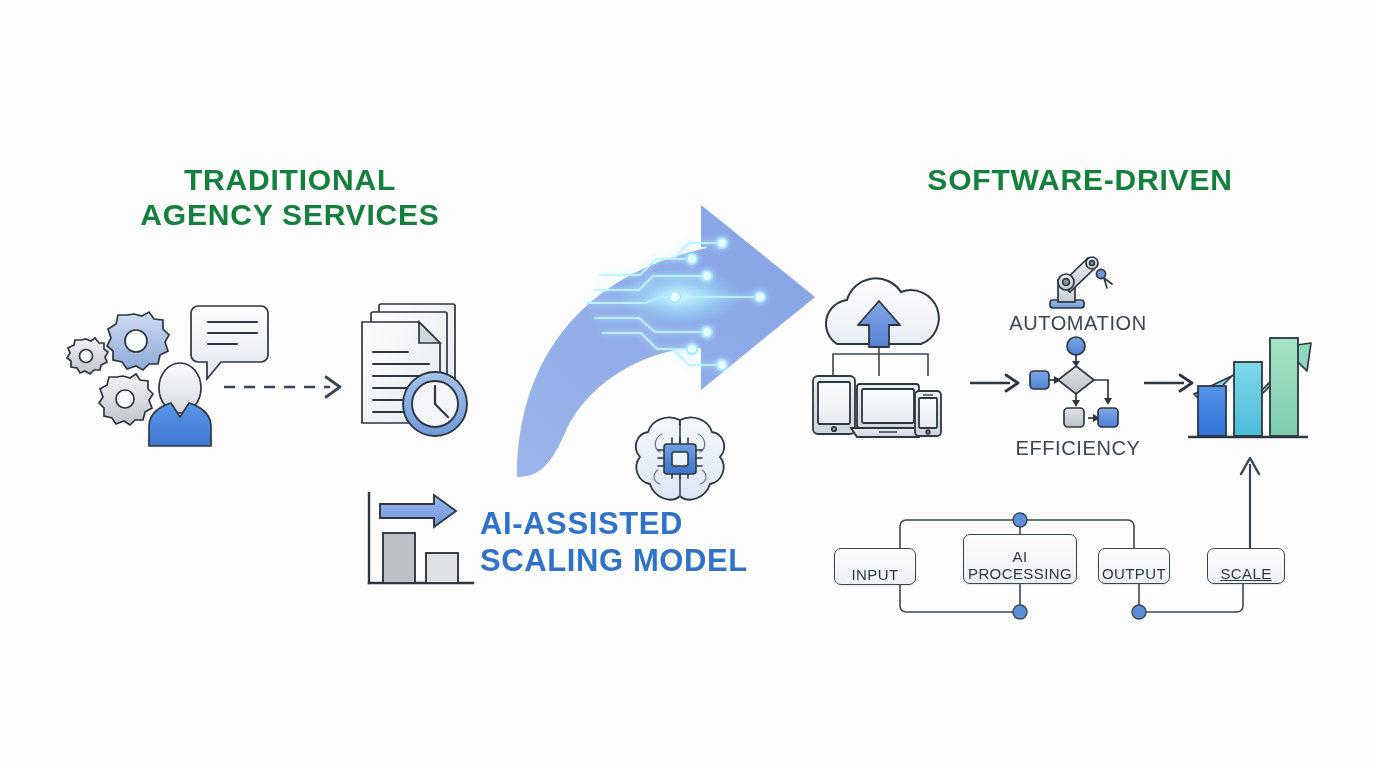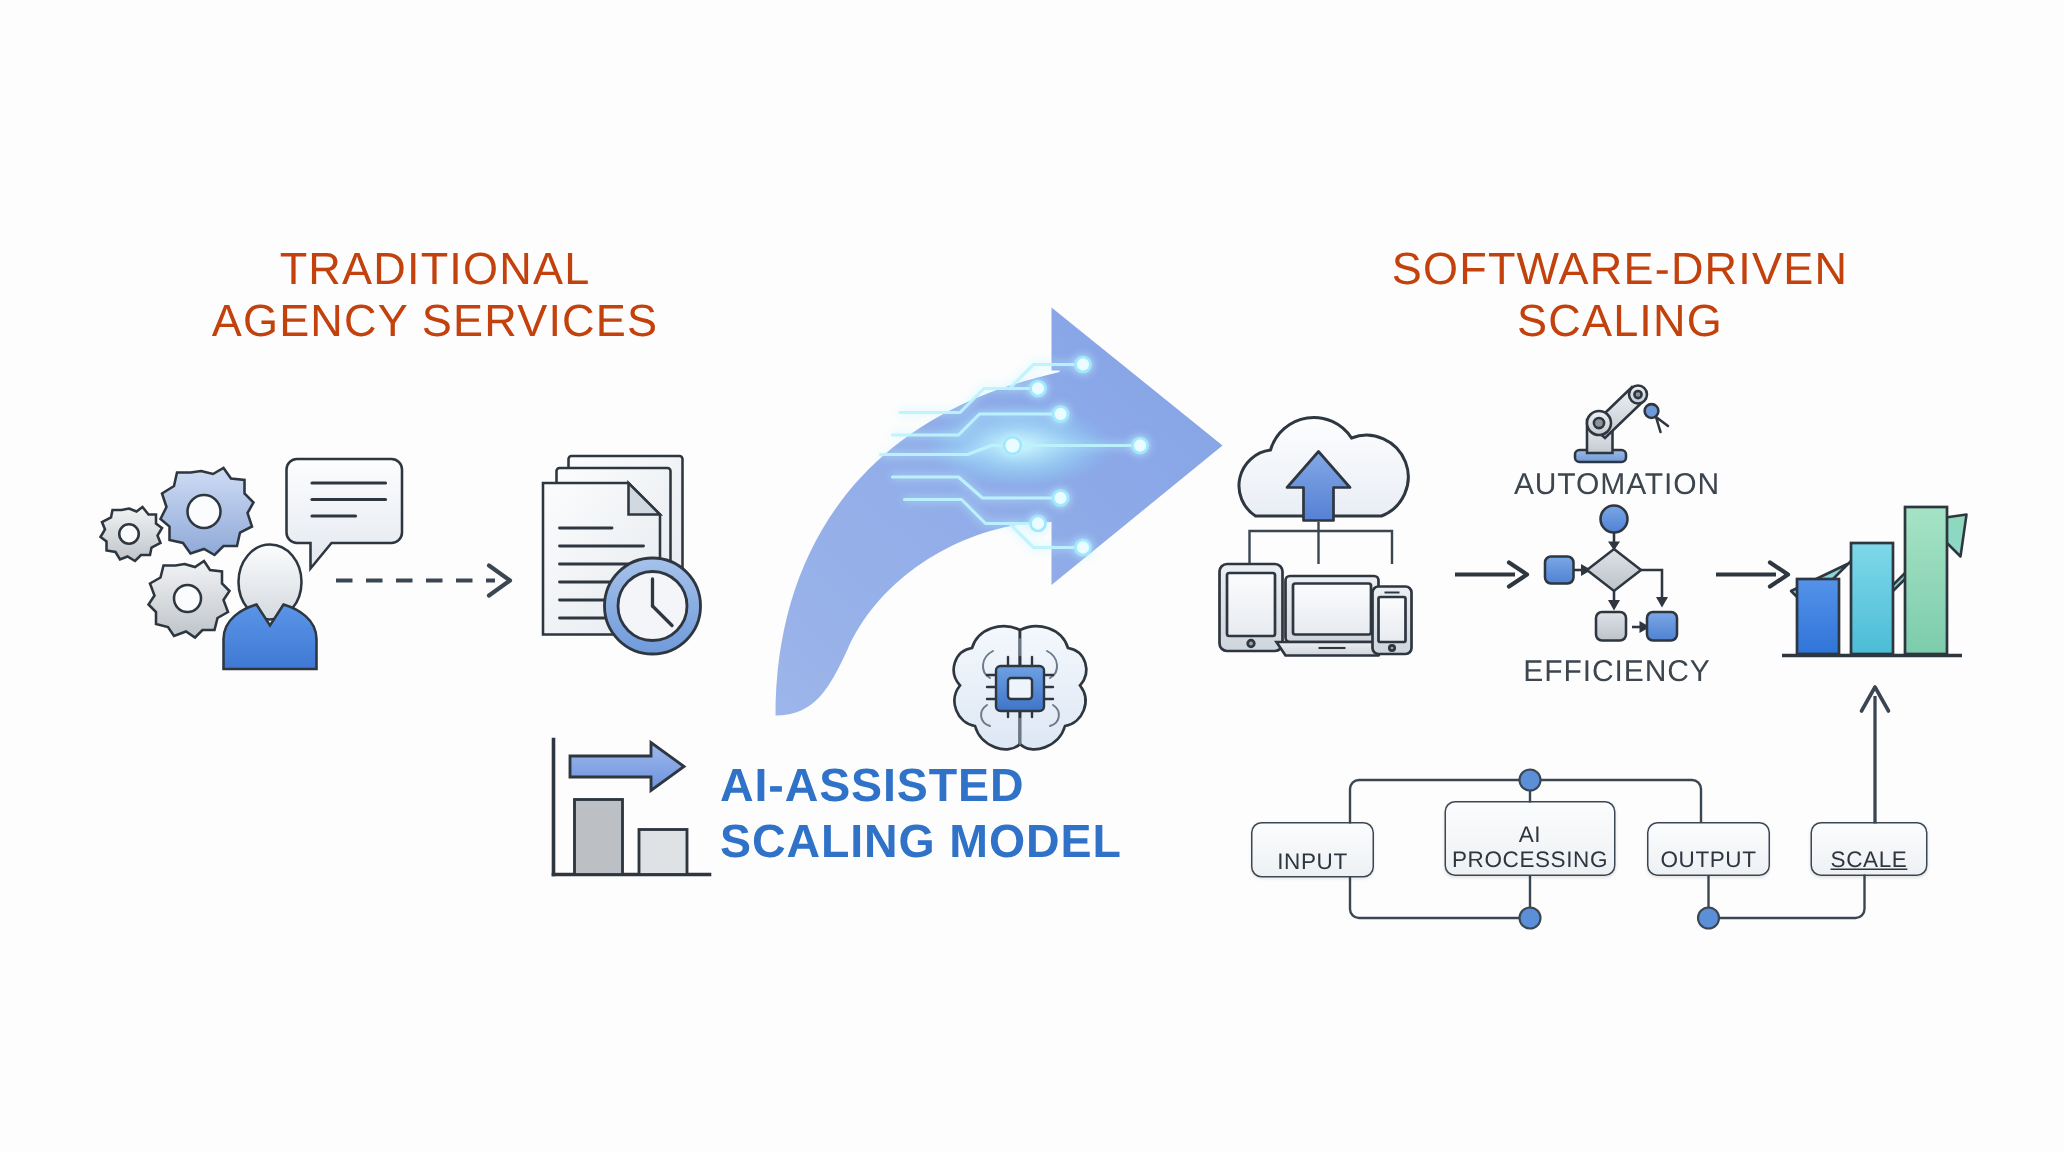--- a/index.html
+++ b/index.html
@@ -10,22 +10,22 @@
     overflow:hidden;
     position:relative;
   }
   .canvas{position:absolute;inset:0;}
   .abs{position:absolute;}
 
   
   .heading{
     position:absolute;
     text-align:center;
-    font-weight:normal;
-    color:#c2410c;
+    font-weight:bold;
+    color:#15803d;
     font-size:30px;
     letter-spacing:.8px;
     line-height:1.18;
   }
   #heading-left{left:90px;top:162px;width:400px;}
   #heading-right{left:880px;top:162px;width:400px;}
 
   .center-title{
     position:absolute;
     left:480px;top:505px;width:390px;
@@ -59,39 +59,38 @@
     color:#2e3640;
     font-size:15px;
     letter-spacing:.4px;
     display:flex;align-items:flex-end;justify-content:center;
     text-align:center;
     line-height:1.12;
     box-shadow:0 1px 2px rgba(0,0,0,.10);
   }
   #box-input{left:834px;top:548px;width:82px;height:37px;}
   #box-ai{left:963px;top:534px;width:114px;height:50px;}
-  #box-output{left:1098px;top:548px;width:82px;height:36px;}
+  #box-output{left:1098px;top:548px;width:72px;height:36px;}
   #box-scale{left:1207px;top:548px;width:78px;height:36px;text-decoration:underline;}
 
   svg{display:block;overflow:visible;}
   .ln{fill:none;stroke:#3b4653;stroke-width:1.6;}
 </style>
 </head>
 <body>
 
 <div class="canvas">
 
   <div class="heading" id="heading-left">
     <div>TRADITIONAL</div>
     <div>AGENCY SERVICES</div>
   </div>
 
   <div class="heading" id="heading-right">
     <div>SOFTWARE-DRIVEN</div>
-    <div>SCALING</div>
   </div>
 
   <div class="center-title">
     <div>AI-ASSISTED</div>
     <div>SCALING MODEL</div>
   </div>
 
   <svg class="abs" style="left:55px;top:295px;" width="235" height="155" viewBox="0 0 235 155">
     <defs>
       <linearGradient id="gGray" x1="0" y1="0" x2="0" y2="1">

